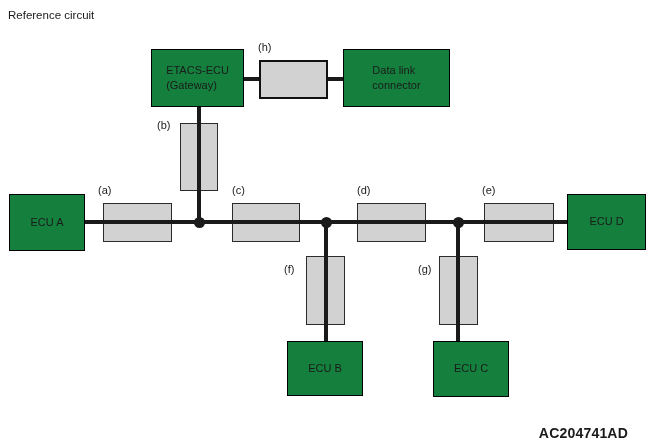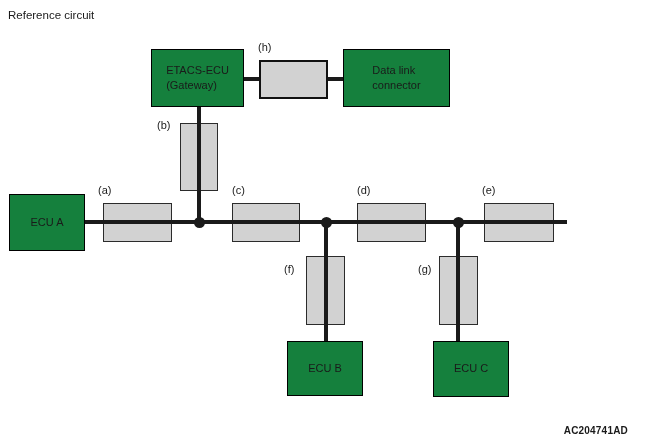--- a/index.html
+++ b/index.html
@@ -78,21 +78,21 @@
   .clabel-h{left:258px;top:41px;}
   .clabel-b{left:157px;top:119px;}
   .clabel-a{left:98px;top:184px;}
   .clabel-c{left:232px;top:184px;}
   .clabel-d{left:357px;top:184px;}
   .clabel-e{left:482px;top:184px;}
   .clabel-f{left:284px;top:263px;}
   .clabel-g{left:418px;top:263px;}
   .figure-id{
     position:absolute;right:25px;top:425px;
-    font-size:10px;font-weight:bold;letter-spacing:0.2px;
+    font-size:14px;font-weight:bold;letter-spacing:0.2px;
   }
 </style>
 </head>
 <body>
 
 <div id="canvas">
 
   <div class="title">Reference circuit</div>
 
   <div class="line line-hlink"></div>
@@ -142,16 +142,19 @@
   </div>
 
   <div class="node node-ecu-b">
     <span>ECU B</span>
   </div>
 
   <div class="node node-ecu-c">
     <span>ECU C</span>
   </div>
 
+  <div class="node node-ecu-d">
+    <span>ECU D</span>
+  </div>
 
   <div class="figure-id">AC204741AD</div>
 
 </div>
 
 </body></html>

